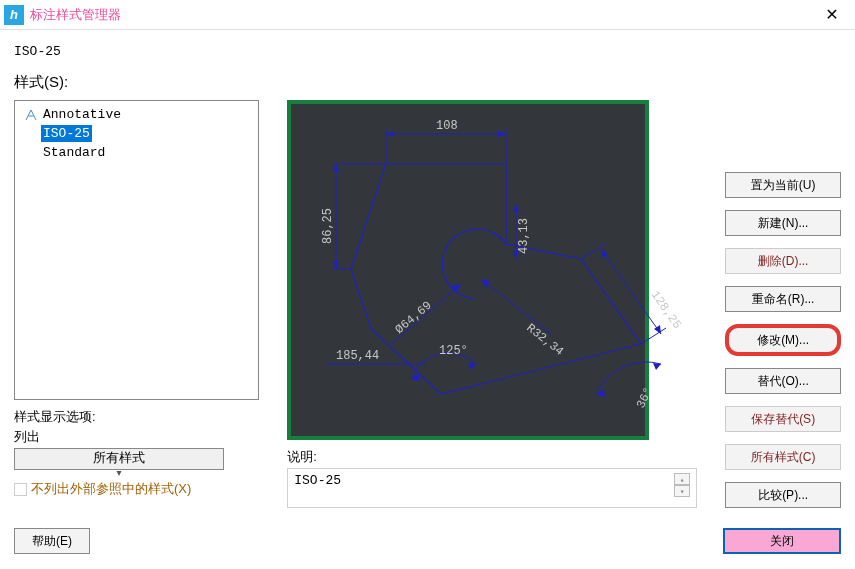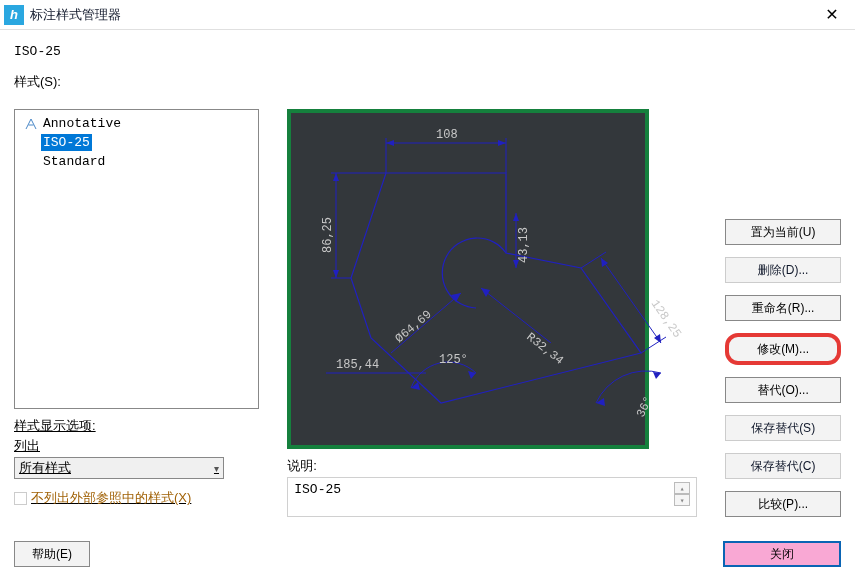--- a/index.html
+++ b/index.html
@@ -25,21 +25,21 @@
     background: #2aa7e0;
     color: #fff;
     display: flex;
     align-items: center;
     justify-content: center;
     font-style: italic;
     font-weight: bold;
     font-size: 13px;
     margin-right: 6px;
   }
-  .title-text { font-size: 13px; color: #0f172a; }
+  .title-text { font-size: 13px; color: #ec4899; }
   .close-btn {
     margin-left: auto;
     width: 46px;
     height: 30px;
     display: flex;
     align-items: center;
     justify-content: center;
     font-size: 16px;
     cursor: pointer;
   }
@@ -47,21 +47,21 @@
     padding: 14px 14px 10px 14px;
     height: calc(100% - 30px);
     position: relative;
   }
   .row1 {
     display: flex;
     margin-bottom: 14px;
     font-size: 13px;
   }
   .row1 .lbl { width: 172px; }
-  .lbl-styles { font-size: 13px; margin-bottom: 18px; }
+  .lbl-styles { font-size: 15px; margin-bottom: 8px; }
   .lbl-preview { position: absolute; left: 294px; top: 77px; font-size: 13px; }
   .main {
     display: flex;
     gap: 28px;
   }
   .left-col { width: 250px; }
   .styles-list {
     border: 1px solid #888;
     height: 300px;
     padding: 4px 6px;
@@ -75,32 +75,33 @@
     font-family: "Courier New", monospace;
     font-size: 13px;
     cursor: pointer;
   }
   .style-item.selected .style-label {
     background: #0078d7;
     color: #fff;
   }
   .style-label { padding: 1px 2px; }
   .style-icon { width: 16px; display: inline-flex; align-items: center; justify-content: center; margin-right: 2px; }
-  .display-options { margin-top: 8px; font-size: 13px; text-decoration: underline; }
+  .display-options { margin-top: 8px; font-size: 13px; }
   .display-options .do-lbl { margin-bottom: 2px; display: block; }
   .select-box {
     width: 210px;
     height: 22px;
     border: 1px solid #888;
     background: #f0f0f0;
     display: flex;
     align-items: center;
     padding: 0 4px;
     justify-content: space-between;
     cursor: pointer;
+    flex-direction: column;
   }
   .select-box .chev {
     font-size: 10px;
     color: #555;
   }
   .checkbox-row {
     display: flex;
     align-items: center;
     margin-top: 10px;
     color: #a16207;
@@ -155,32 +156,32 @@
     height: 26px;
     border: 1px solid #888;
     background: #f3f3f3;
     display: flex;
     align-items: center;
     justify-content: center;
     font-size: 12px;
     cursor: pointer;
   }
   .btn.disabled {
-    color: #0f172a;
+    color: #7f1d1d;
     border-color: #ccc;
     cursor: default;
   }
   .btn.highlight {
     border: 4px solid #e53935;
     border-radius: 13px;
     height: 32px;
   }
   .footer {
     position: absolute;
-    bottom: 2px;
+    bottom: 15px;
     left: 14px;
     right: 14px;
     display: flex;
     justify-content: space-between;
   }
   .footer .btn { width: 76px; }
   .footer .close-b {
     width: 118px;
     border: 2px solid #0a64b4;
     background: #f9a8d4;
@@ -312,26 +313,27 @@
         <span>ISO-25</span>
         <div class="spinner">
           <div class="spin-btn">▴</div>
           <div class="spin-btn">▾</div>
         </div>
       </div>
     </div>
 
     <div class="right-col">
       <div class="btn">置为当前(U)</div>
+      <div class="btn">新建(N)...</div>
       <div class="btn disabled">删除(D)...</div>
       <div class="btn">重命名(R)...</div>
       <div class="btn highlight">修改(M)...</div>
       <div class="btn">替代(O)...</div>
       <div class="btn disabled">保存替代(S)</div>
-      <div class="btn disabled">保存替代(C)</div>
+      <div class="btn disabled">所有样式(C)</div>
       <div class="btn">比较(P)...</div>
     </div>
   </div>
 
   <div class="footer">
     <div class="btn">帮助(E)</div>
     <div class="btn close-b">关闭</div>
   </div>
 </div>
 

